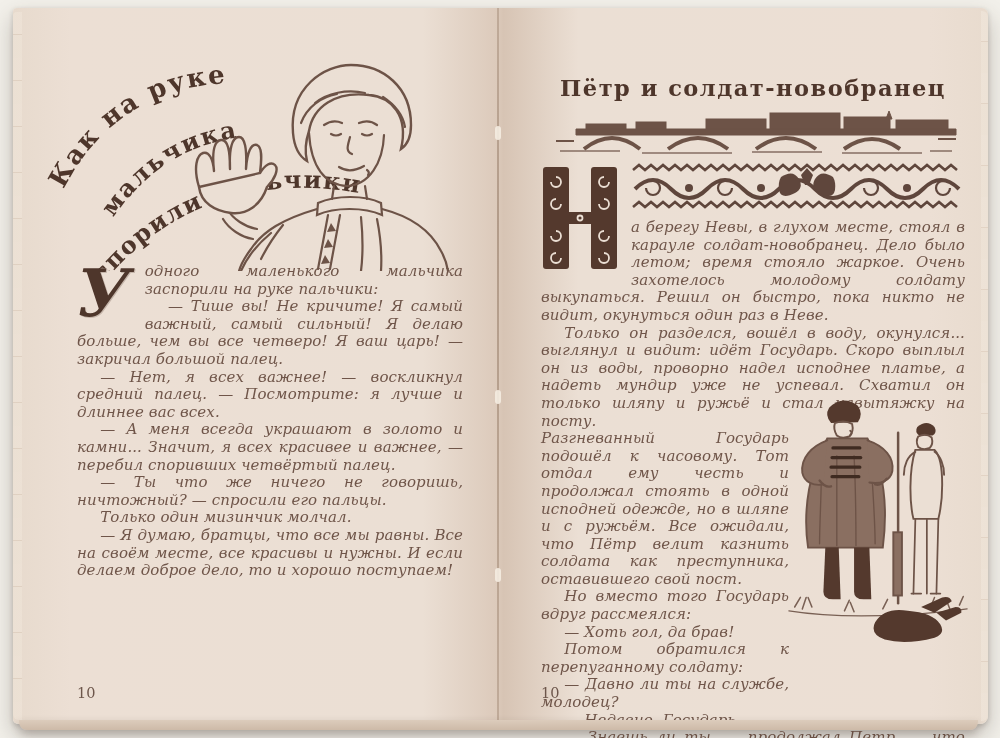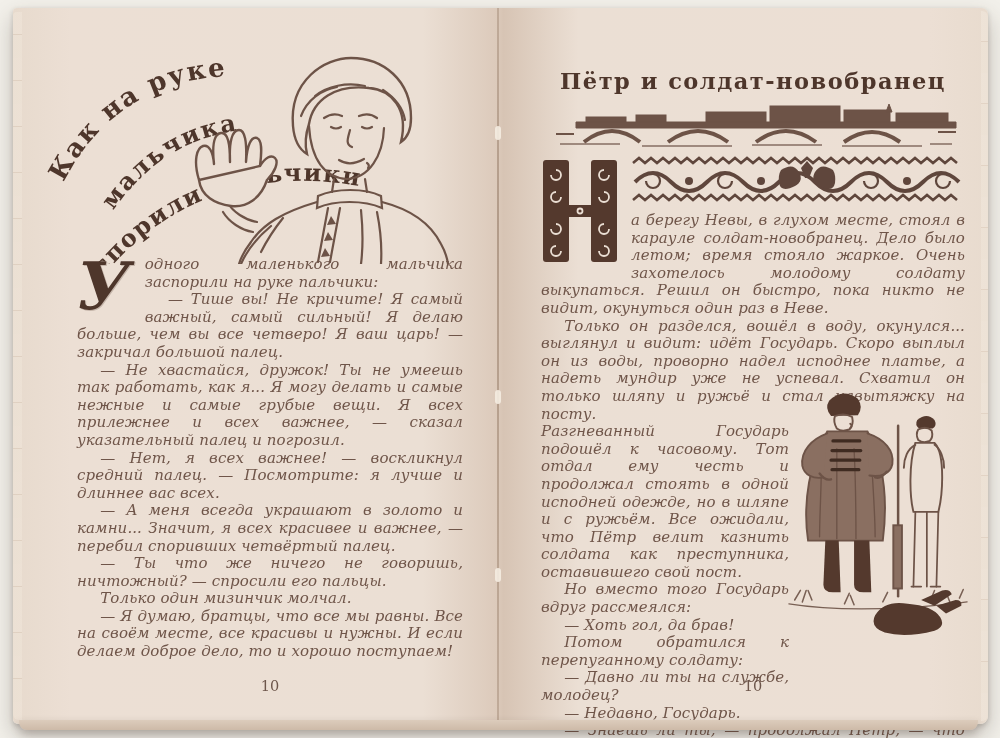--- a/index.html
+++ b/index.html
@@ -23,29 +23,29 @@
   .book::after{content:"";position:absolute;right:0;top:3px;bottom:3px;width:7px;
     background:repeating-linear-gradient(180deg,#f2e9de 0 30px,#dccbbb 30px 31px,#f0e7db 31px 62px);
     opacity:.5;border-radius:0 6px 6px 0;}
   .bottom-stack{position:absolute;left:6px;right:10px;bottom:-6px;height:10px;
     background:linear-gradient(180deg,#dcccbc,#cdbaa8);
     border-radius:0 0 8px 8px;box-shadow:0 4px 8px rgba(60,45,35,.25);}
   .gutter-line{position:absolute;left:484px;top:0;bottom:0;width:2px;
     background:linear-gradient(180deg,#b9a391,#a8907d 30%,#b19a87 70%,#b9a391);opacity:.8;}
   .stitch{position:absolute;left:482px;width:6px;height:14px;background:#f4ece1;
     border-radius:3px;opacity:.9;}
-  .page{position:absolute;top:0;height:716px;color:#6f5549;}
+  .page{position:absolute;top:7px;height:716px;color:#6f5549;}
   .page-left{left:0;width:484px;}
   .page-right{left:486px;width:489px;}
 
   
   .story-text{font-size:15px;line-height:17.6px;text-align:justify;letter-spacing:.1px;font-style:italic;}
   .story-text p{margin:0;text-indent:1.55em;}
   .story-text p:first-of-type{text-indent:0;}
-  .pagenum{position:absolute;bottom:30px;font-size:14.5px;color:#6d564b;text-align:center;}
+  .pagenum{position:absolute;bottom:30px;font-size:14.5px;color:#6d564b;text-align:left;}
 
   
   .lp-art{position:absolute;left:18px;top:42px;width:448px;height:214px;}
   .lp-text{position:absolute;left:64px;top:248px;width:386px;}
   .dropcap-u{float:left;font-size:66px;line-height:52px;font-weight:bold;color:#4e362b;
     padding:4px 14px 0 0;font-family:"DejaVu Serif",serif;text-shadow:1px 1px 0 rgba(78,54,43,.25);}
   .pagenum-left{left:64px;width:386px;}
 
   
   .rp-content{position:absolute;left:42px;top:60px;width:424px;}
@@ -112,21 +112,20 @@
         <g fill="#ebdfd4">
           <path d="M168,130 C162,110 166,98 172,96 C178,94 182,102 183,114 M183,114 C181,96 183,84 190,83 C197,82 199,94 199,112 M199,112 C198,92 201,80 208,80 C214,80 216,92 215,112 M215,112 C216,96 220,86 226,88 C231,90 231,100 229,116 M229,116 C234,108 240,104 244,108 C248,112 244,122 236,130 C230,148 216,158 200,156 C184,154 170,146 168,130 Z" stroke-width="2.4"></path>
         </g>
       </g>
     </svg>
 
     <div class="lp-text story-text">
       <span class="dropcap-u">У</span>
     <p class="para">одного маленького мальчика заспорили на руке пальчики:</p>
         <p class="para">— Тише вы! Не кричите! Я самый важный, самый сильный! Я делаю больше, чем вы все четверо! Я ваш царь! — закричал большой палец.</p>
-        <p class="para">— Не хвастайся, дружок! Ты не умеешь так работать, как я... Я могу делать и самые нежные и самые грубые вещи. Я всех прилежнее и всех важнее, — сказал указательный палец и погрозил.</p>
         <p class="para">— Нет, я всех важнее! — воскликнул средний палец. — Посмотрите: я лучше и длиннее вас всех.</p>
         <p class="para">— А меня всегда украшают в золото и камни... Значит, я всех красивее и важнее, — перебил споривших четвёртый палец.</p>
         <p class="para">— Ты что же ничего не говоришь, ничтожный? — спросили его пальцы.</p>
         <p class="para">Только один мизинчик молчал.</p>
         <p class="para">— Я думаю, братцы, что все мы равны. Все на своём месте, все красивы и нужны. И если делаем доброе дело, то и хорошо поступаем!</p>
       </div>
 
     <div class="pagenum pagenum-left">10</div>
   </div>
 

